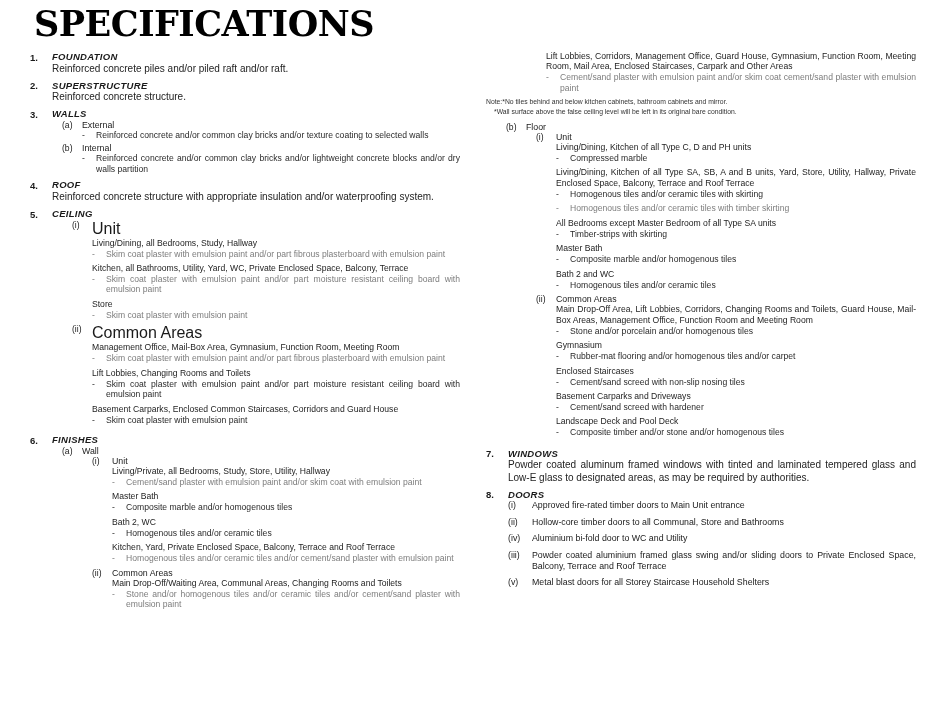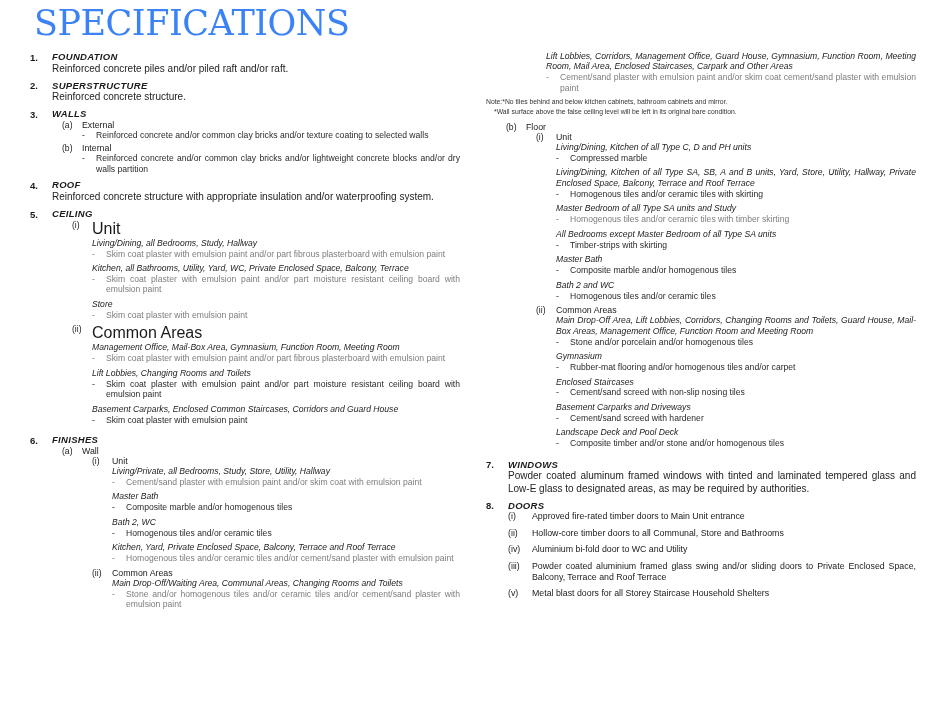--- a/index.html
+++ b/index.html
@@ -16,26 +16,26 @@
   }
   .page {
     position: relative;
     width: 943px;
     height: 717px;
     box-sizing: border-box;
     padding: 4px 22px 0 30px;
   }
   .doc-title {
     font-family: "DejaVu Serif", serif;
-    font-weight: normal;
+    font-weight: bold;
     font-size: 35px;
     letter-spacing: -0.5px;
     line-height: 1;
     margin: 2px 0 10px 4px;
-    color: #3b82f6;
+    color: #000000;
   }
   .columns {
     display: flex;
     gap: 26px;
     align-items: flex-start;
   }
   .col {
     width: 430px;
     flex: 0 0 430px;
   }
@@ -92,21 +92,20 @@
     flex: 1 1 auto;
   }
   .grp {
     margin-bottom: 4px;
   }
   .grp-head {
     font-size: 8.6px;
     line-height: 1.22;
     color: #232323;
     margin-bottom: 0.5px;
-    font-style: italic;
   }
   .dash-row {
     display: flex;
     font-size: 8.6px;
     line-height: 1.22;
     color: #2a2a2a;
   }
   .dash-row .dash {
     width: 14px;
     flex: 0 0 14px;
@@ -391,21 +390,20 @@
 
               <div class="grp">
                 <div class="grp-head justify">Living/Dining, Kitchen of all Type SA, SB, A and B units, Yard, Store, Utility, Hallway, Private Enclosed Space, Balcony, Terrace and Roof Terrace</div>
                 <div class="dash-row">
                   <div class="dash">-</div>
                   <div class="txt">Homogenous tiles and/or ceramic tiles with skirting</div>
                 </div>
               </div>
 
               <div class="grp">
-                <div class="grp-head">Master Bedroom of all Type SA units and Study</div>
                 <div class="dash-row faded">
                   <div class="dash">-</div>
                   <div class="txt">Homogenous tiles and/or ceramic tiles with timber skirting</div>
                 </div>
               </div>
 
               <div class="grp">
                 <div class="grp-head">All Bedrooms except Master Bedroom of all Type SA units</div>
                 <div class="dash-row">
                   <div class="dash">-</div>

